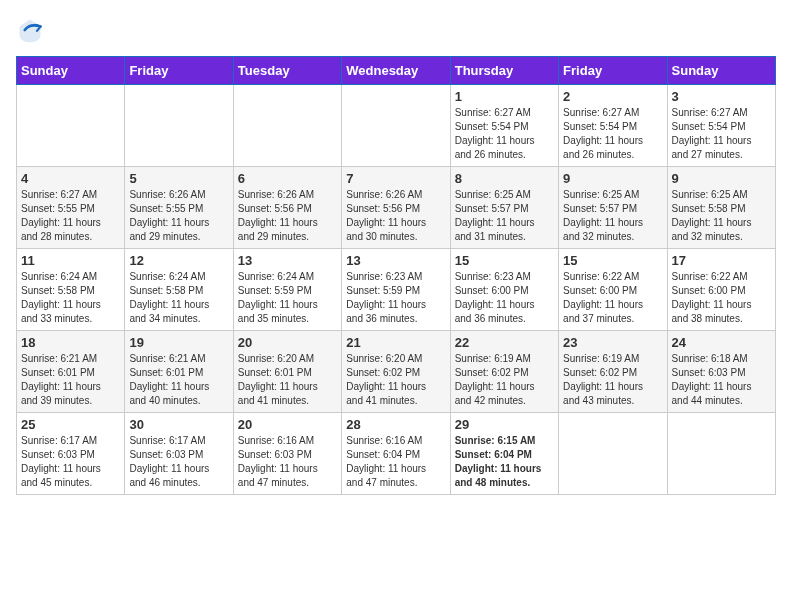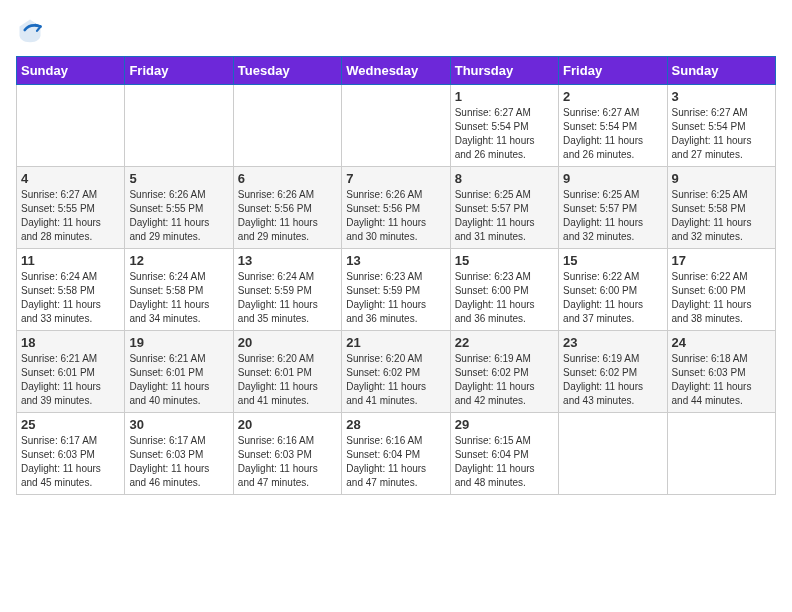--- a/index.html
+++ b/index.html
@@ -334,21 +334,21 @@
         </td>
         <td>
           <span class="day-number">28</span>
           <div class="day-info" style="white-space: pre-line;">Sunrise: 6:16 AM
 Sunset: 6:04 PM
 Daylight: 11 hours
 and 47 minutes.</div>
         </td>
         <td>
           <span class="day-number">29</span>
-          <div class="day-info" style="white-space: pre-line;">Sunrise: 6:15 AM
+          <div class="day-info" style="white-space: pre-line; font-weight: bold;">Sunrise: 6:15 AM
 Sunset: 6:04 PM
 Daylight: 11 hours
 and 48 minutes.</div>
         </td>
         <td class="empty-cell"></td>
         <td class="empty-cell"></td>
       </tr>
     </tbody>
 </table>
 

